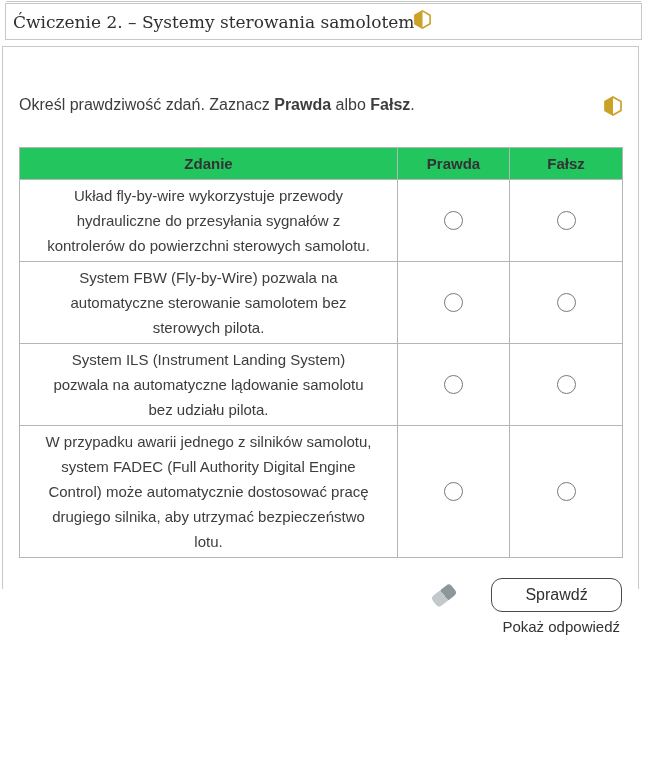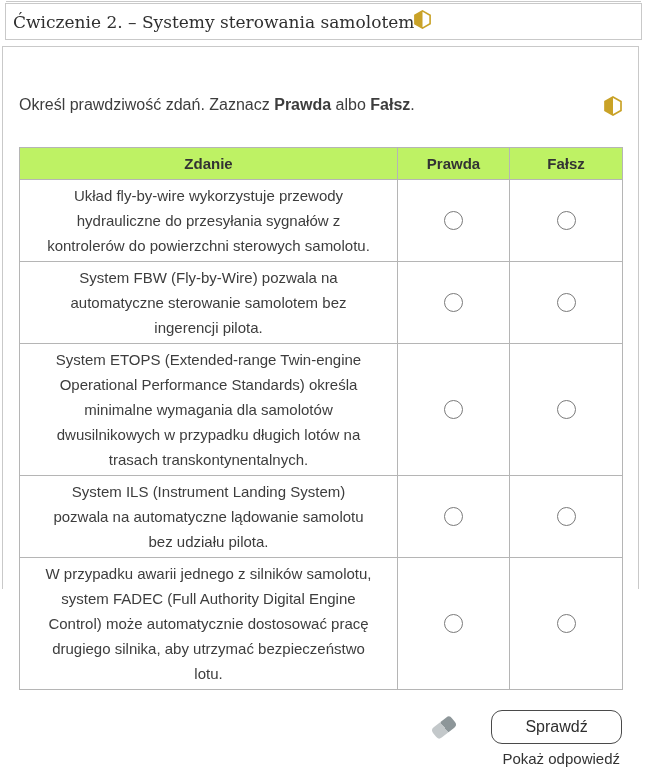--- a/index.html
+++ b/index.html
@@ -37,21 +37,21 @@
 
   table.tf-table {
     margin: 27px 16px 0 16px;
     width: 603px; border-collapse: collapse; table-layout: fixed;
   }
   .tf-table col.c-statement { width: 378px; }
   .tf-table col.c-true { width: 112px; }
   .tf-table col.c-false { width: 113px; }
   .tf-table th, .tf-table td { border: 1px solid #b5b5b5; }
   .tf-table th {
-    height: 32px; background: #bef264; font-size: 15px; font-weight: 700;
+    height: 32px; background: #22c55e; font-size: 15px; font-weight: 700;
     color: #333; text-align: center;
   }
   .tf-table td.statement-cell {
     text-align: center; font-size: 15px; line-height: 25px;
     padding: 3px 24px; color: #3d3d3d;
   }
   .tf-table td.choice-cell { text-align: center; }
   .radio {
     display: inline-block; width: 19px; height: 19px; border-radius: 50%;
     border: 1px solid #7a7a7a; background: #ffffff; vertical-align: middle;
@@ -123,26 +123,21 @@
         <th>Fałsz</th>
       </tr>
     </thead>
     <tbody>
       <tr>
         <td class="statement-cell">Układ fly-by-wire wykorzystuje przewody hydrauliczne do przesyłania sygnałów z kontrolerów do powierzchni sterowych samolotu.</td>
         <td class="choice-cell"><span class="radio"></span></td>
         <td class="choice-cell"><span class="radio"></span></td>
       </tr>
       <tr>
-        <td class="statement-cell">System FBW (Fly-by-Wire) pozwala na automatyczne sterowanie samolotem bez ingerencji pilota.</td>
-        <td class="choice-cell"><span class="radio"></span></td>
-        <td class="choice-cell"><span class="radio"></span></td>
-      </tr>
-      <tr>
-        <td class="statement-cell">System ETOPS (Extended-range Twin-engine Operational Performance Standards) określa minimalne wymagania dla samolotów dwusilnikowych w przypadku długich lotów na trasach transkontynentalnych.</td>
+        <td class="statement-cell">System FBW (Fly-by-Wire) pozwala na automatyczne sterowanie samolotem bez sterowych pilota.</td>
         <td class="choice-cell"><span class="radio"></span></td>
         <td class="choice-cell"><span class="radio"></span></td>
       </tr>
       <tr>
         <td class="statement-cell">System ILS (Instrument Landing System) pozwala na automatyczne lądowanie samolotu bez udziału pilota.</td>
         <td class="choice-cell"><span class="radio"></span></td>
         <td class="choice-cell"><span class="radio"></span></td>
       </tr>
       <tr>
         <td class="statement-cell">W przypadku awarii jednego z silników samolotu, system FADEC (Full Authority Digital Engine Control) może automatycznie dostosować pracę drugiego silnika, aby utrzymać bezpieczeństwo lotu.</td>

